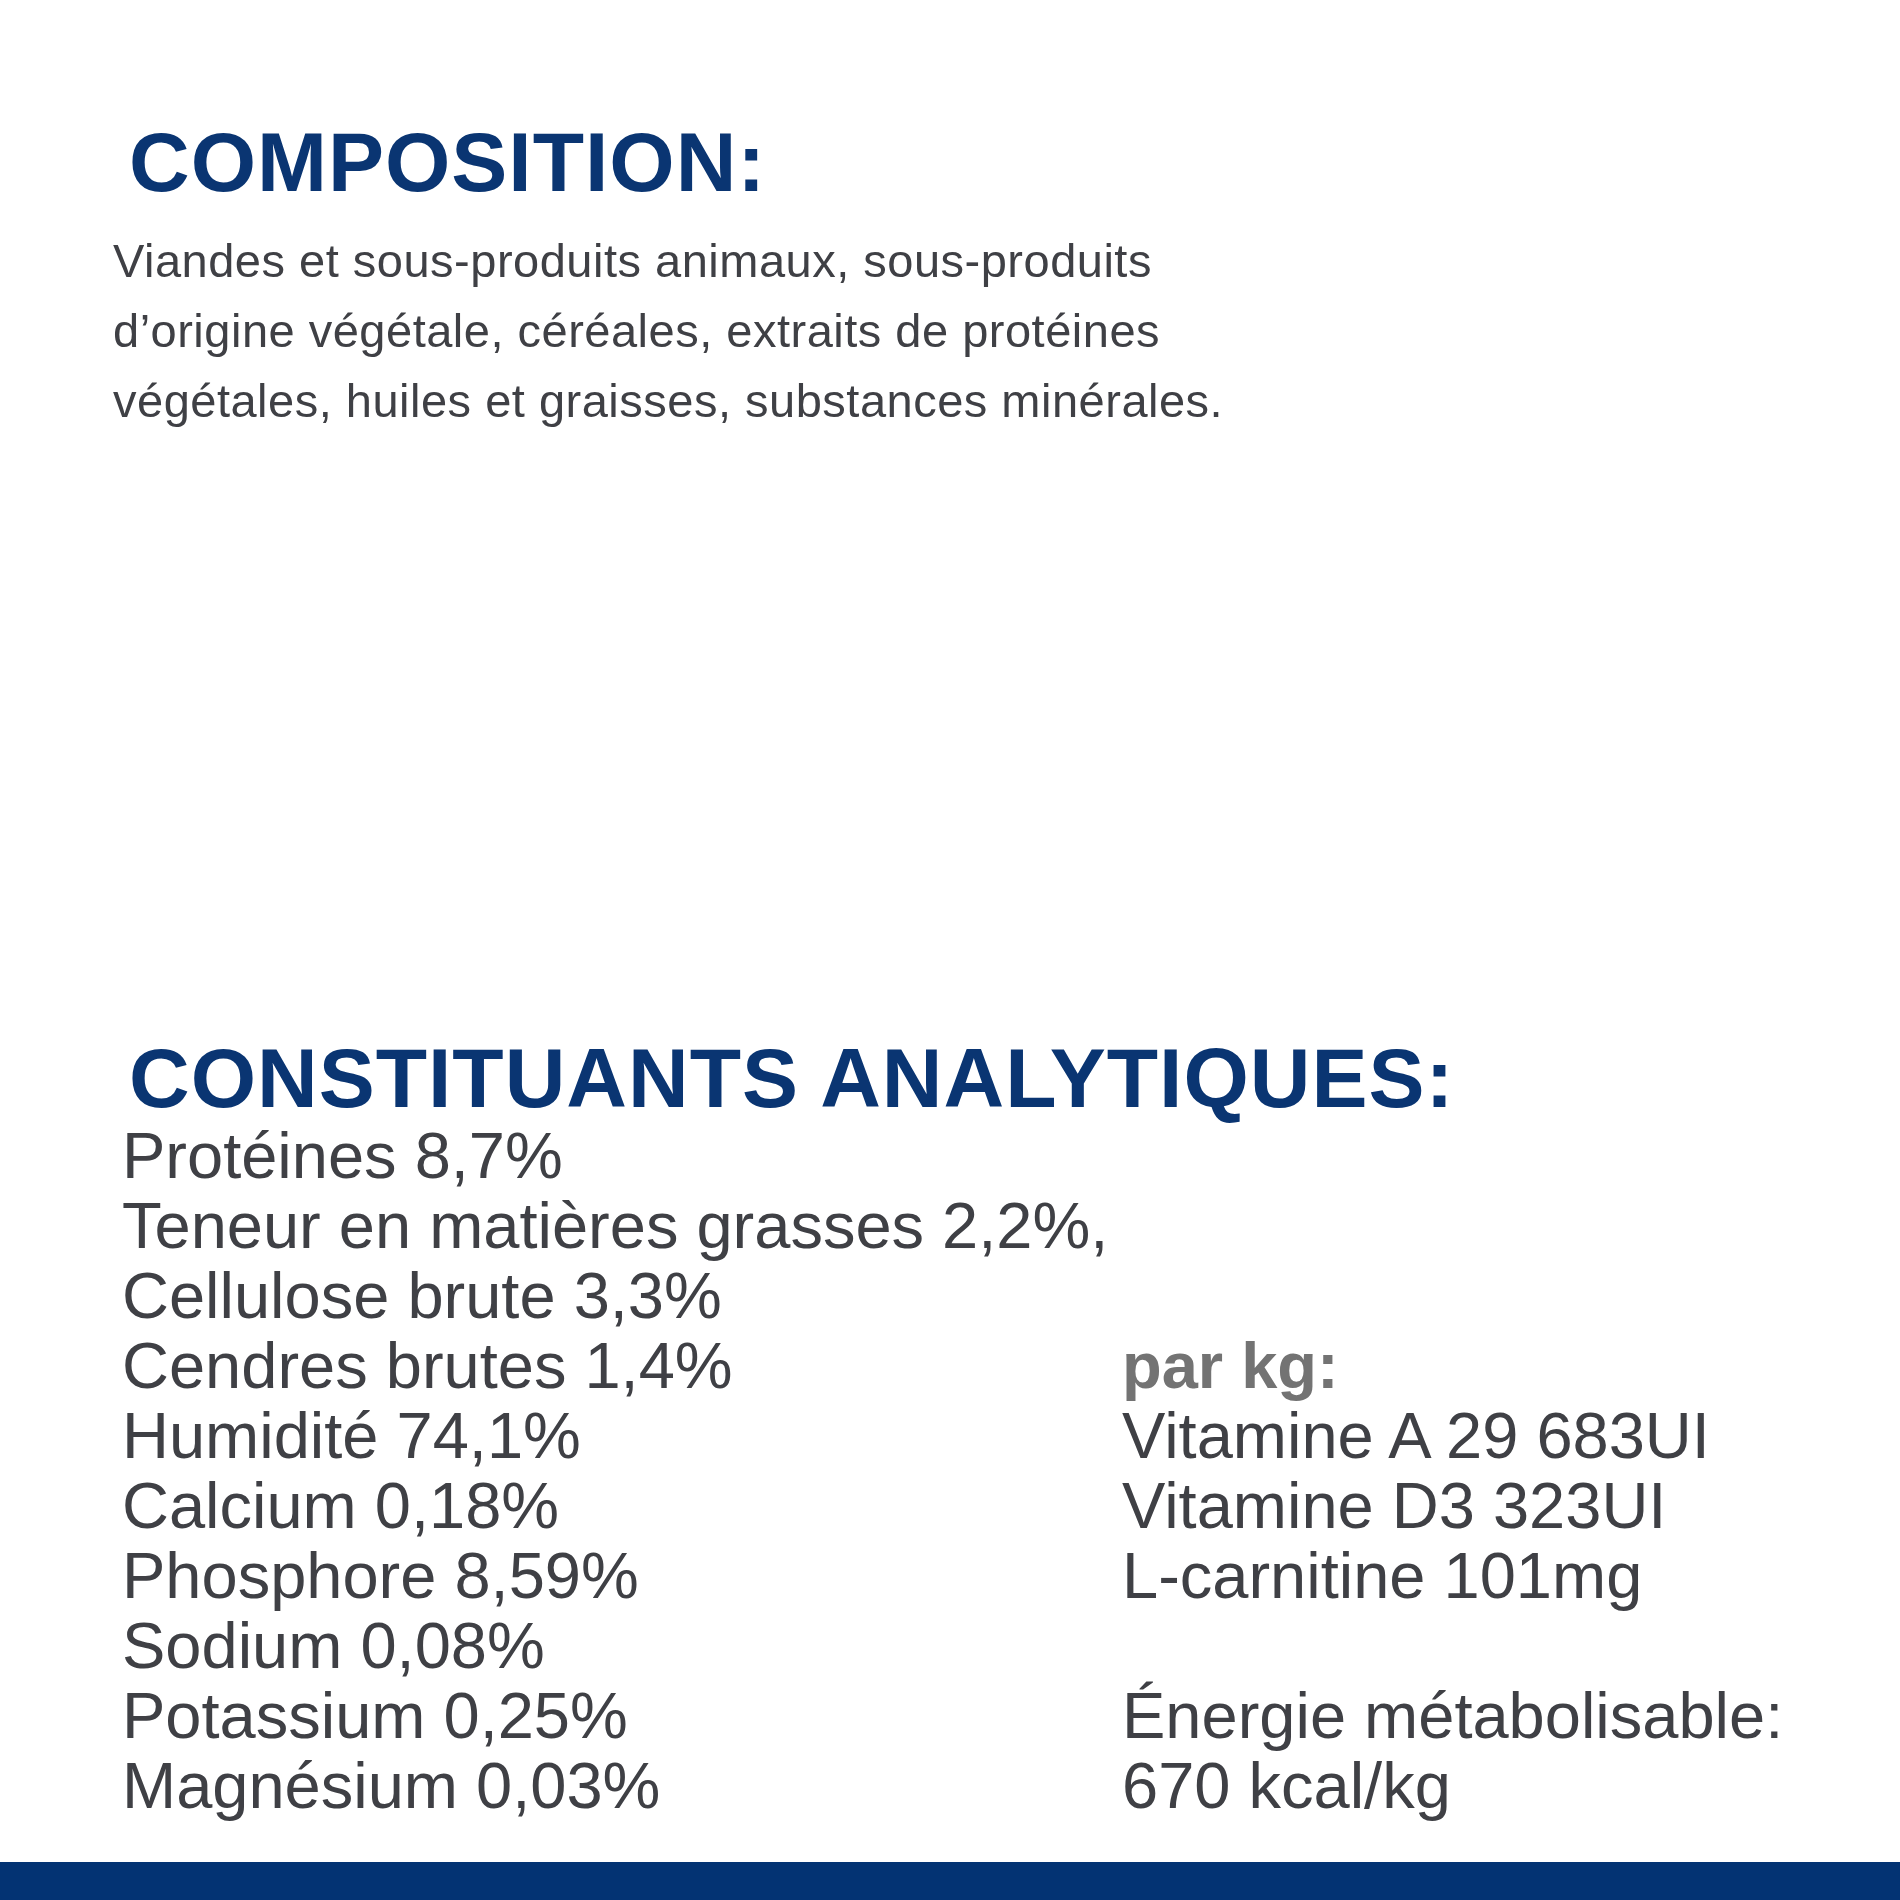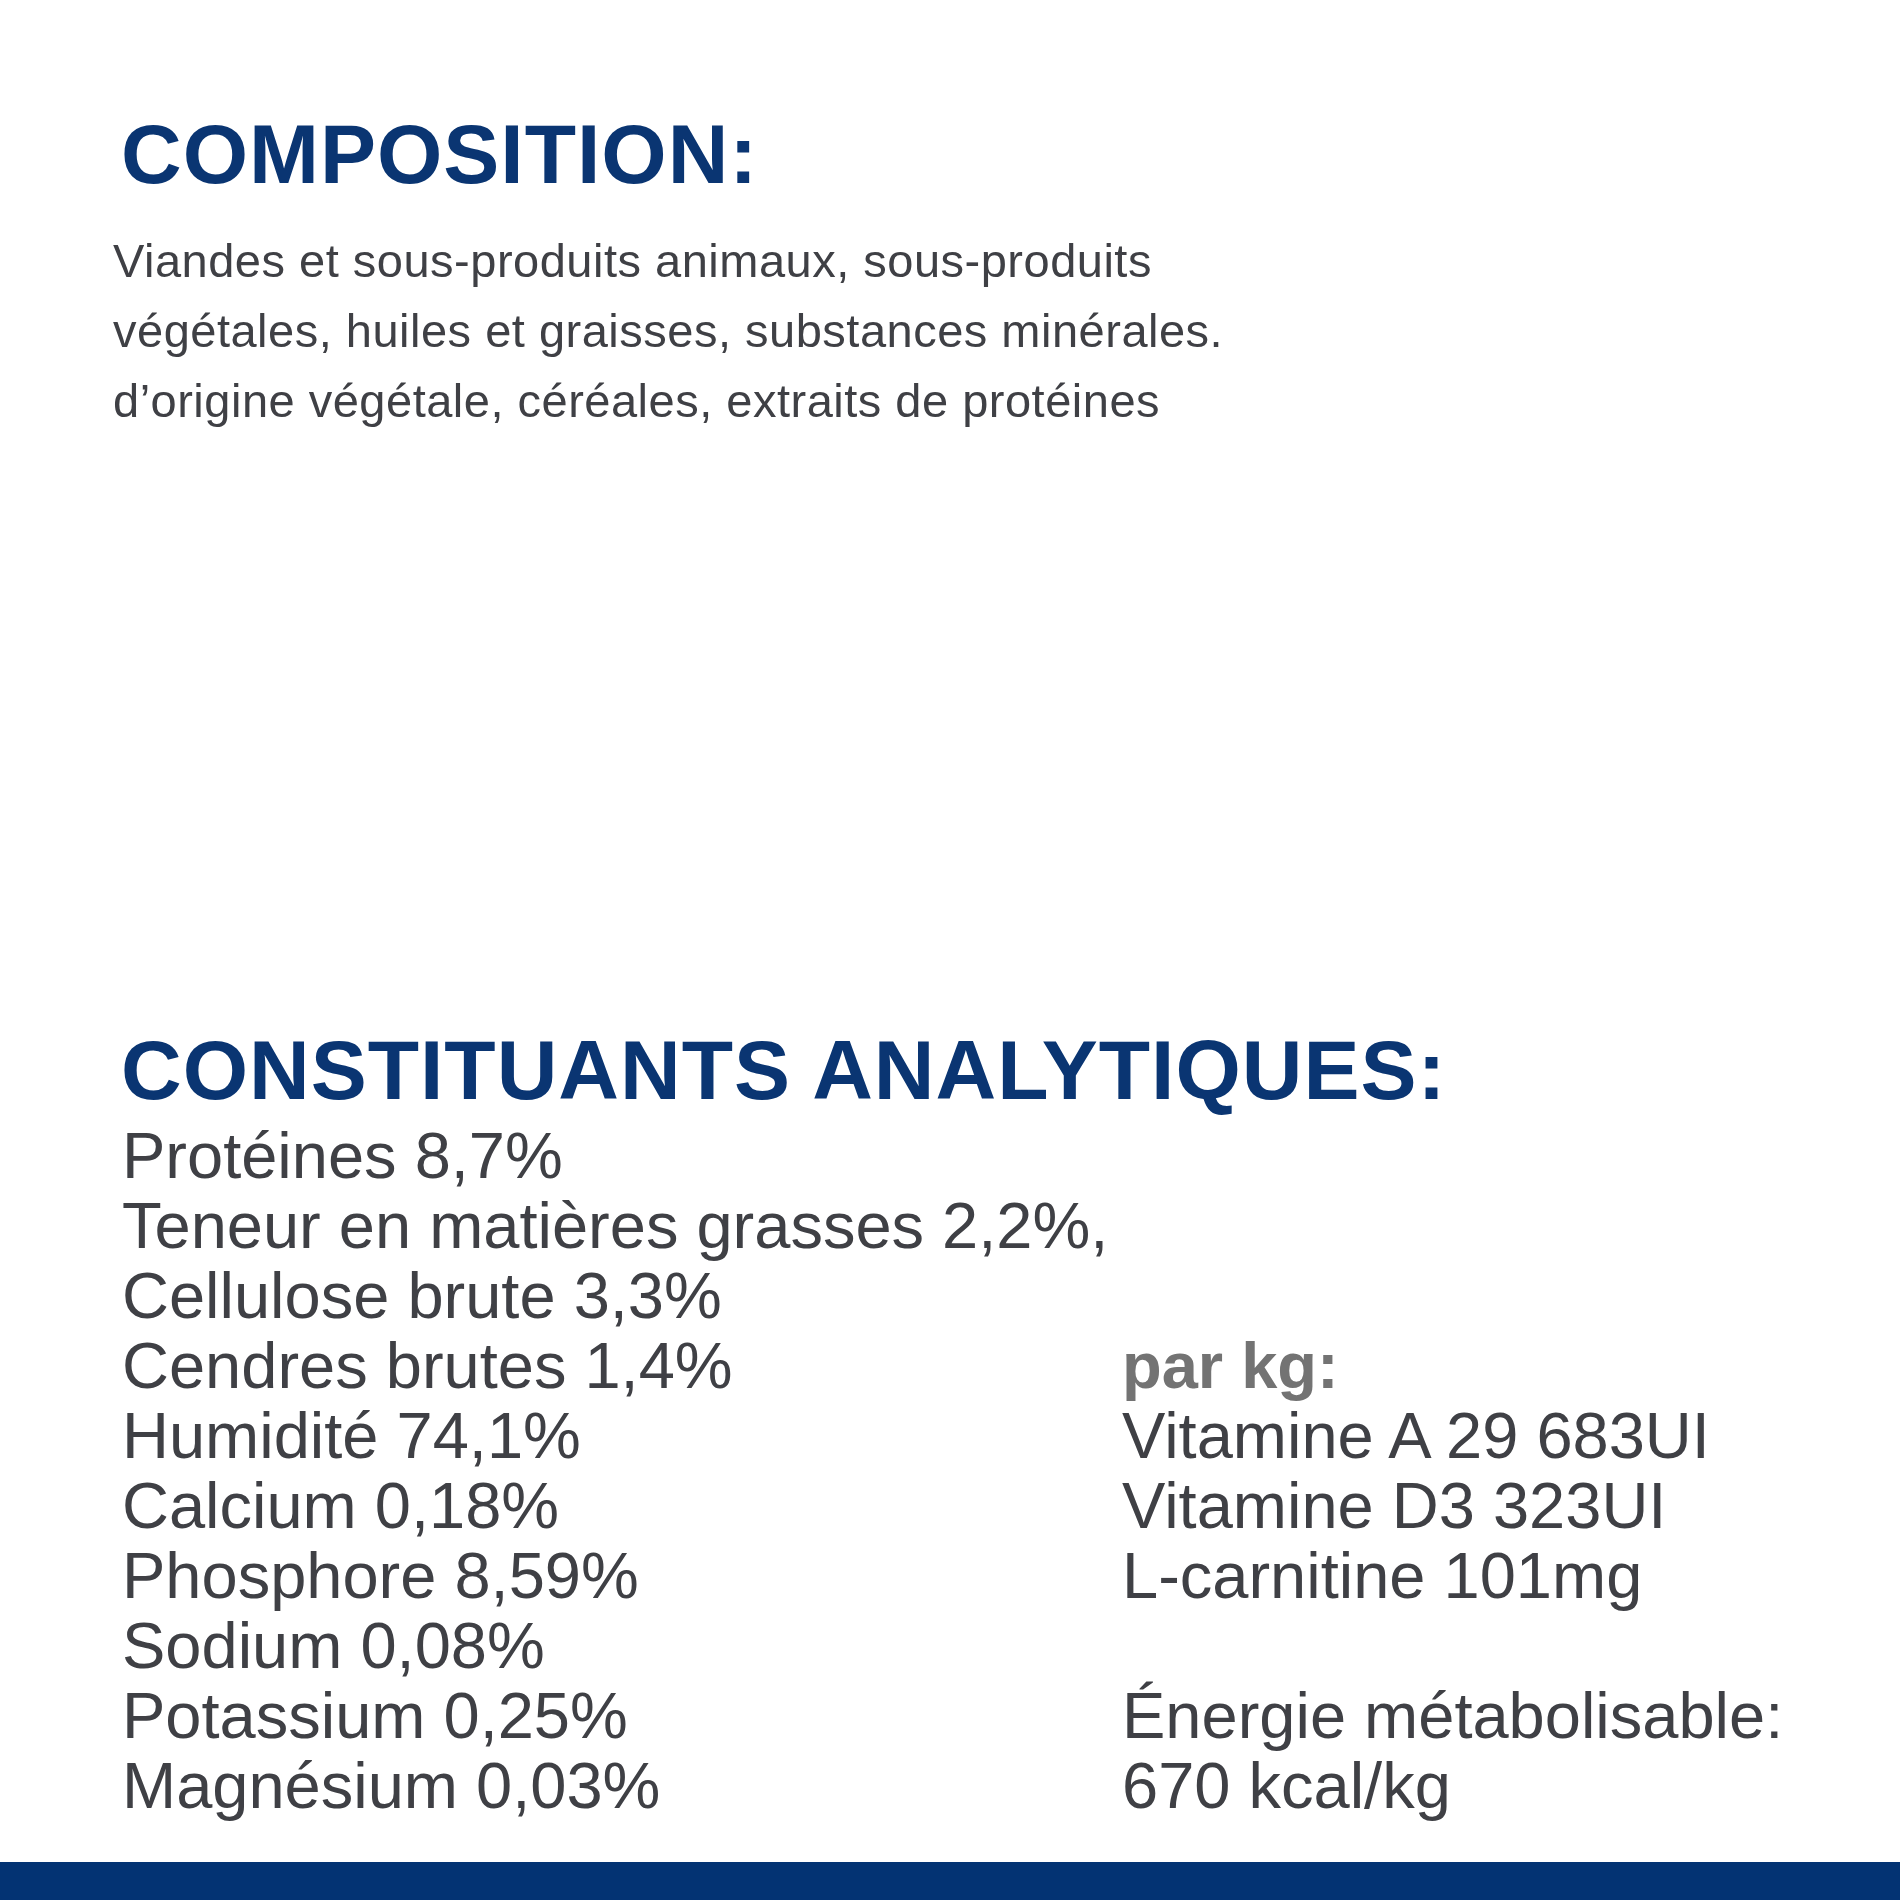--- a/index.html
+++ b/index.html
@@ -11,21 +11,21 @@
       width: 1900px;
       height: 1900px;
       position: relative;
       overflow: hidden;
       font-family: "Liberation Sans", sans-serif;
       color: #3f4045;
     }
     .heading {
       position: absolute;
       left: 113px;
-      margin: 8px;
+      margin: 16px;
       font-family: "Liberation Sans", sans-serif;
       font-weight: 700;
       font-size: 84px;
       line-height: 1;
       color: #0a3572;
       letter-spacing: 1px;
       white-space: nowrap;
     }
     #composition-heading { top: 104px; }
     #analytics-heading { top: 1020px; }
@@ -72,22 +72,22 @@
       background: #033373;
     }
   </style>
 </head>
 <body>
 
 <h1 class="heading" id="composition-heading">COMPOSITION:</h1>
 
 <p class="paragraph">
   <span class="line">Viandes et sous-produits animaux, sous-produits</span>
+  <span class="line">d’origine végétale, céréales, extraits de protéines</span>
   <span class="line">végétales, huiles et graisses, substances minérales.</span>
-  <span class="line">d’origine végétale, céréales, extraits de protéines</span>
 </p>
 
 <h2 class="heading" id="analytics-heading">CONSTITUANTS ANALYTIQUES:</h2>
 
 <ul class="list" id="analytics-list">
   <li>Protéines 8,7%</li>
   <li>Teneur en matières grasses 2,2%,</li>
   <li>Cellulose brute 3,3%</li>
   <li>Cendres brutes 1,4%</li>
   <li>Humidité 74,1%</li>

